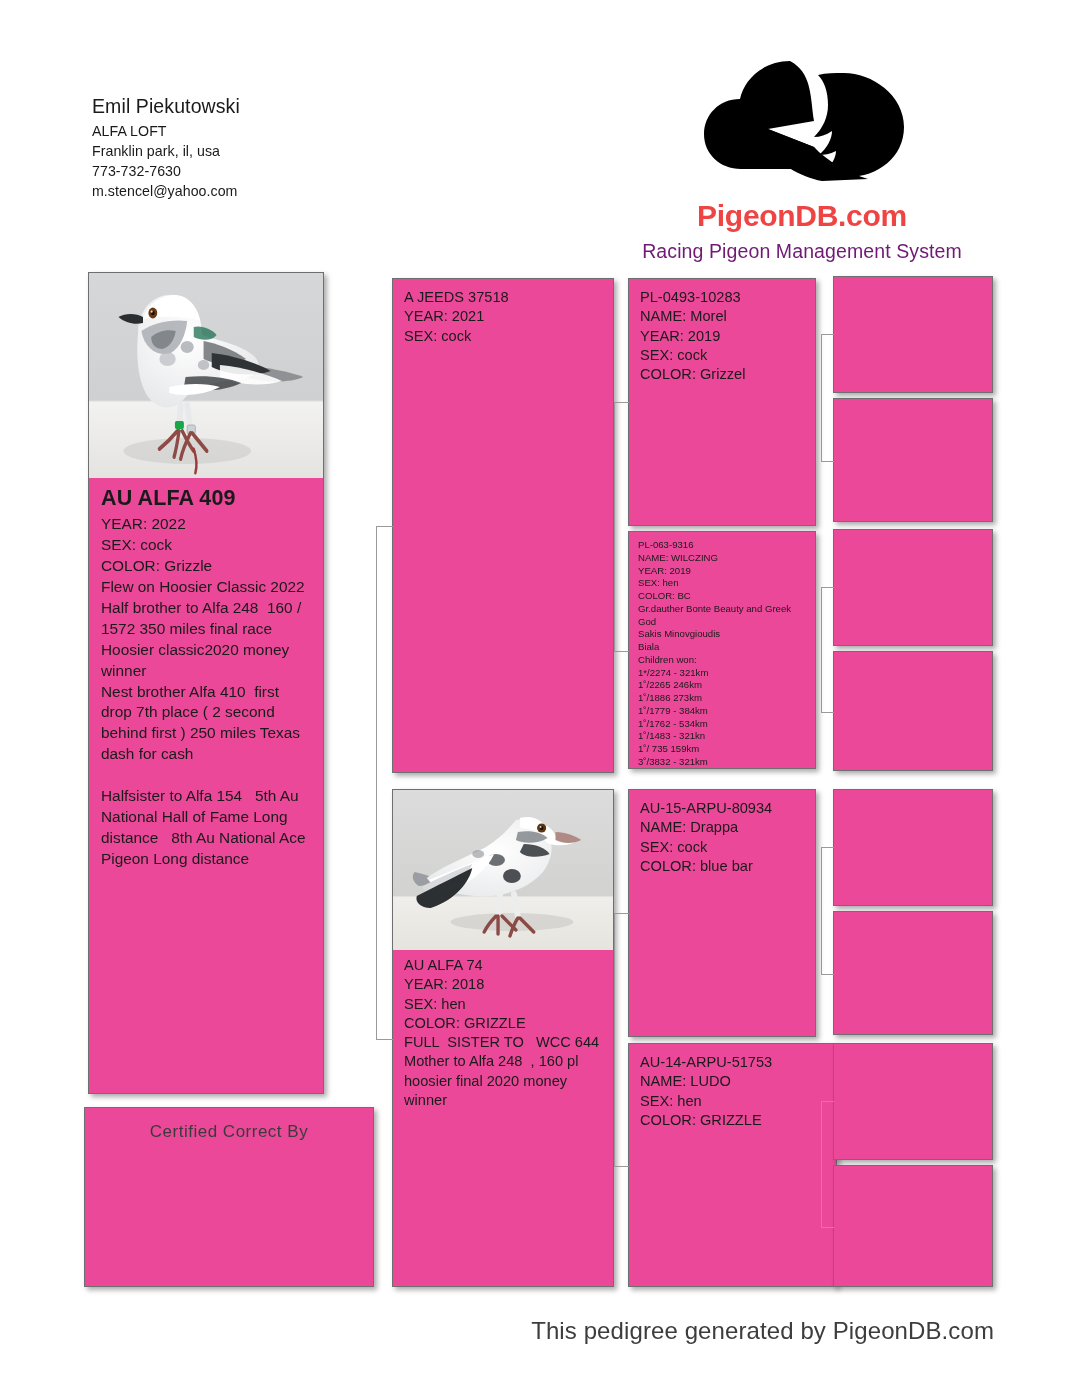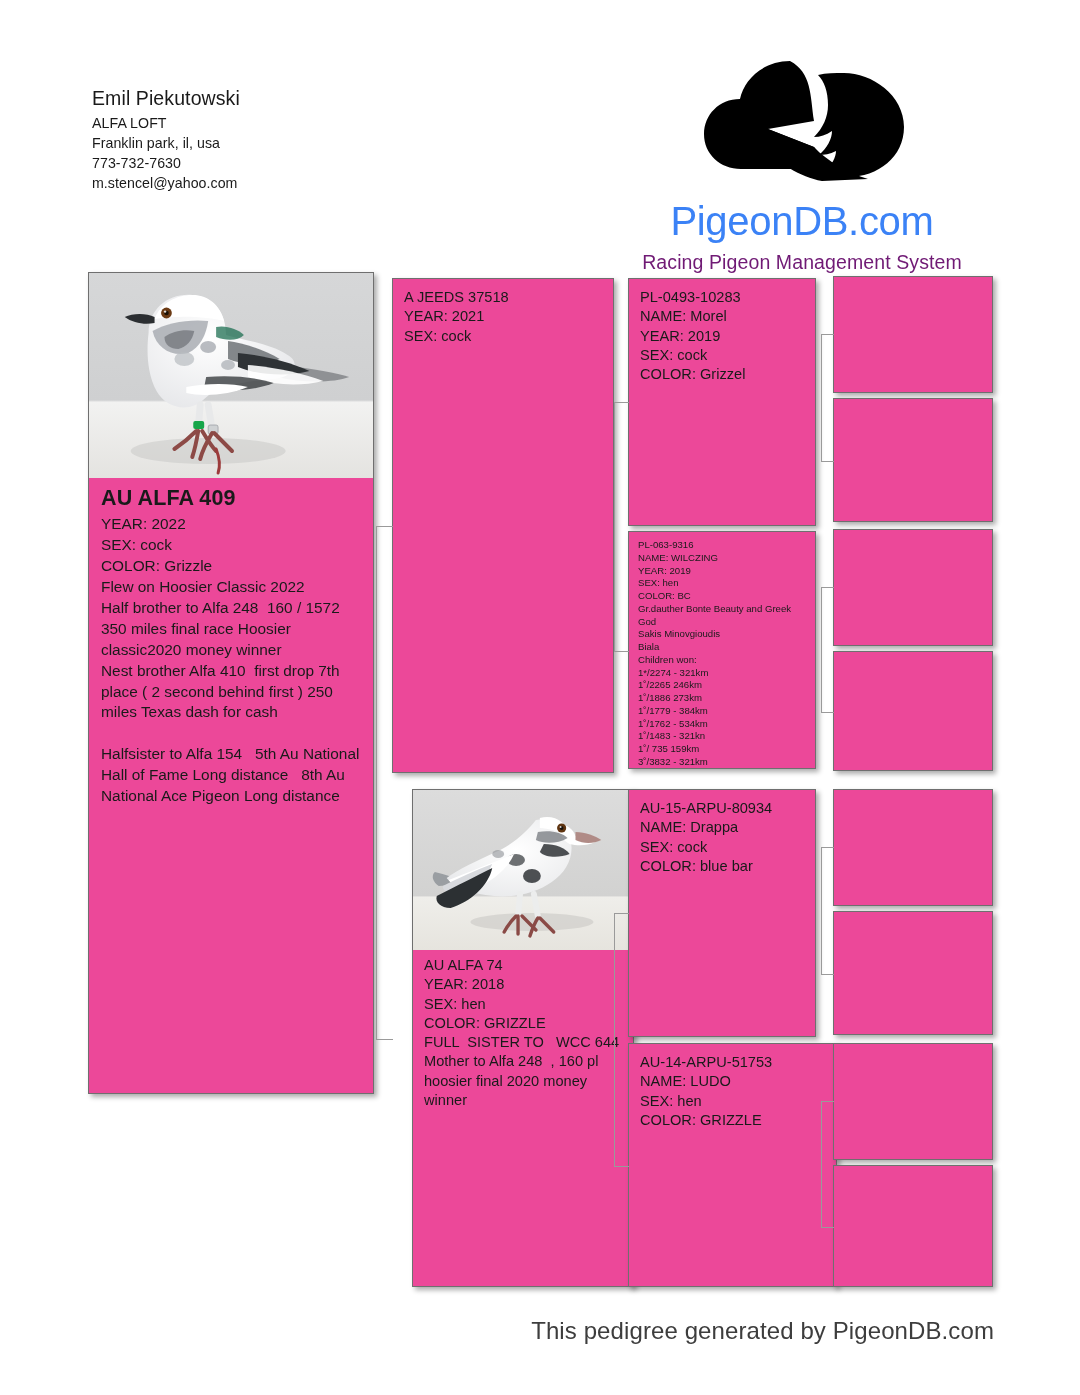--- a/index.html
+++ b/index.html
@@ -5,56 +5,56 @@
   html,body{margin:0;padding:0;background:#ffffff;}
   body{
     width:1080px;height:1395px;position:relative;
     font-family:"Liberation Sans","DejaVu Sans",sans-serif;
     color:#1a1a1a;-webkit-font-smoothing:antialiased;
   }
   .page{position:absolute;inset:0;overflow:hidden;}
 
   
   .owner{position:absolute;left:92px;top:86px;width:330px;}
-  .owner .name{font-size:19.5px;font-weight:400;letter-spacing:.1px;line-height:1.28;margin-bottom:2px;}
+  .owner .name{font-size:19.5px;font-weight:400;letter-spacing:.1px;line-height:1.28;margin-bottom:2px;margin-top:8px;}
   .owner .line{font-size:14.2px;line-height:1.42;letter-spacing:.05px;}
 
   .brand{position:absolute;right:88px;top:55px;width:380px;text-align:center;}
   .brand-logo{width:260px;height:150px;margin:0 auto;display:block;}
-  .brand-name{font-size:40px;font-weight:400;letter-spacing:-.3px;margin-top:-6px;color:#3b82f6;}
+  .brand-name{font-size:30px;font-weight:700;letter-spacing:-.3px;margin-top:-6px;color:#ef4444;}
   .brand-sub{font-size:19.5px;color:#701a75;margin-top:7px;letter-spacing:.1px;}
 
   
   .box{
     position:absolute;background:#ec4899;border:1.4px solid #6f6f6f;
     box-shadow:3px 3px 5px rgba(0,0,0,.33);
     box-sizing:border-box;overflow:hidden;
   }
   .box-inner{padding:9px 10px 8px 11px;font-size:14.6px;line-height:1.32;}
   .box-inner .ln{white-space:pre-wrap;}
 
   
   .conn{position:absolute;border-color:#9a9a9a;border-style:solid;border-width:0;}
 
   
-  #main-box{left:88px;top:272px;width:286px;height:822px;}
+  #main-box{left:88px;top:272px;width:236px;height:822px;}
   .photo{
     width:100%;height:205px;display:block;position:relative;overflow:hidden;
     background:#e9e9ea;
   }
   .photo.p2{height:160px;}
   .main-title{font-size:21.5px;font-weight:700;letter-spacing:.1px;margin:8px 0 3px 0;}
   .main-lines{font-size:15.4px;line-height:1.36;white-space:pre-wrap;}
 
   #cert-box{left:84px;top:1107px;width:290px;height:180px;}
   .cert-text{text-align:center;font-size:17px;color:#3b3b3b;letter-spacing:.5px;padding-top:14px;}
 
   
   #sire-box{left:392px;top:278px;width:222px;height:495px;}
-  #dam-box {left:392px;top:789px;width:222px;height:498px;margin-left:20px;}
+  #dam-box {left:392px;top:789px;width:222px;height:498px;}
   #dam-box .box-inner{padding-top:6px;}
 
   
   #g2a{left:628px;top:278px;width:188px;height:248px;}
   #g2b{left:628px;top:531px;width:188px;height:238px;}
   #g2c{left:628px;top:789px;width:188px;height:248px;}
   #g2d{left:628px;top:1043px;width:209px;height:244px;}
   .tiny .box-inner{font-size:9.6px;line-height:1.33;padding:7px 8px 6px 9px;}
 
   
@@ -142,20 +142,23 @@
 SEX: cock
 COLOR: Grizzle
 Flew on Hoosier Classic 2022
 Half brother to Alfa 248  160 / 1572 350 miles final race Hoosier classic2020 money winner
 Nest brother Alfa 410  first drop 7th place ( 2 second behind first ) 250 miles Texas dash for cash
 
 Halfsister to Alfa 154   5th Au National Hall of Fame Long distance   8th Au National Ace Pigeon Long distance</div>
     </div>
   </div>
 
+  <div class="box" id="cert-box">
+    <div class="cert-text">Certified Correct By</div>
+  </div>
 
   <div class="box" id="sire-box">
     <div class="box-inner">
         <div class="ln">A JEEDS 37518
 YEAR: 2021
 SEX: cock</div>
       </div>
   </div>
 
   <div class="box" id="dam-box">

